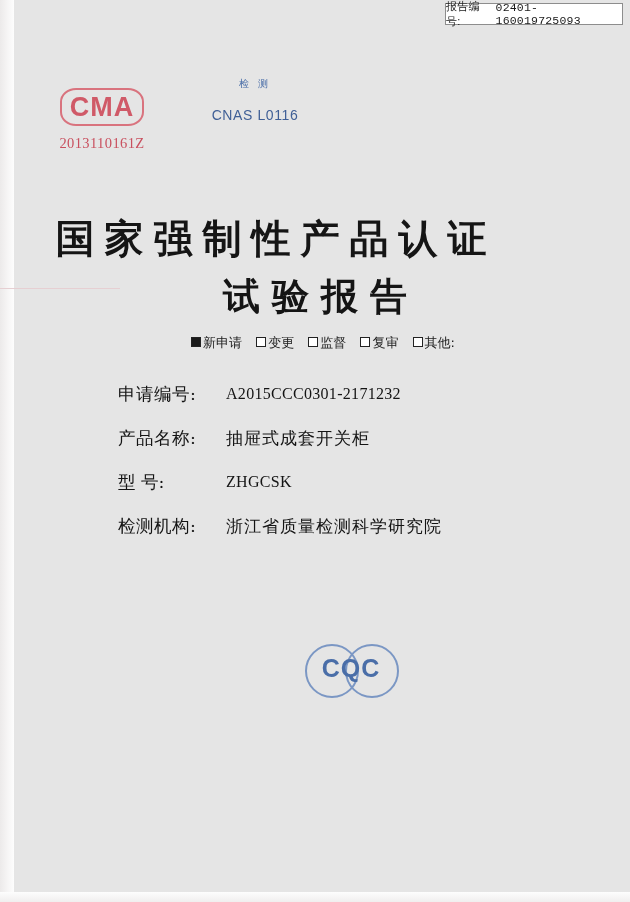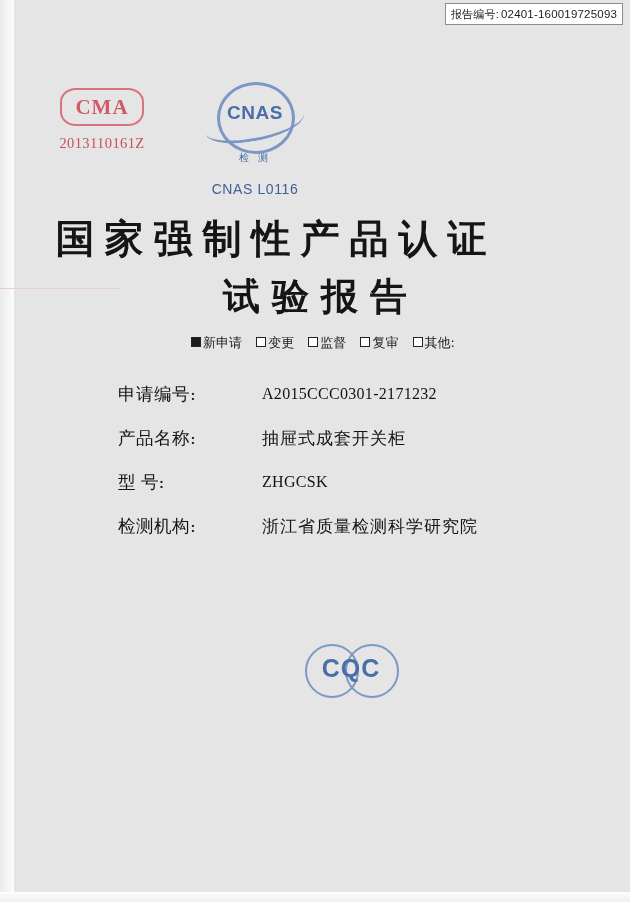--- a/index.html
+++ b/index.html
@@ -60,21 +60,21 @@
     font-family: "Liberation Sans", sans-serif;
     color: #1a1a1a;
     background: #fff;
   }
   .report-no-box .label {
     font-family: "Liberation Sans", sans-serif;
     font-size: 11px;
     margin-right: 2px;
   }
   .report-no-box .value {
-    font-family: Liberation Sans, sans-serif;
+    font-family: Liberation Mono, monospace;
     font-size: 11.5px;
   }
 
   
   .logos {
     position: absolute;
     top: 80px;
     left: 40px;
     width: 300px;
     height: 110px;
@@ -93,23 +93,23 @@
     height: 34px;
     margin: 0 auto;
     border: 2px solid #d9737e;
     border-radius: 16px / 14px;
     position: relative;
     display: flex;
     align-items: center;
     justify-content: center;
   }
   .cma-mark span {
-    font-family: Liberation Serif, serif;
+    font-family: Liberation Sans, sans-serif;
     font-weight: bold;
-    font-size: 21px;
+    font-size: 27px;
     letter-spacing: 1px;
     color: #d05a68;
     line-height: 1;
   }
   .cma-code {
     margin-top: 9px;
     font-family: "Liberation Serif", serif;
     font-size: 14.5px;
     letter-spacing: 0.4px;
     color: #c9505f;
@@ -237,21 +237,20 @@
     top: 384px;
     left: 118px;
     width: 420px;
   }
   .field {
     display: flex;
     align-items: flex-start;
     margin-bottom: 22px;
     font-size: 17.5px;
     line-height: 1.25;
-    gap: 36px;
   }
   .field .fname {
     width: 108px;
     flex: 0 0 108px;
     font-family: "DejaVu Serif", serif;
     color: #141414;
     letter-spacing: 0.5px;
     white-space: nowrap;
   }
   .field .fname.spaced {
@@ -331,25 +330,20 @@
   <div class="logos">
 
     <div class="cma">
       <div class="cma-mark">
         <span>CMA</span>
       </div>
       <div class="cma-code">2013110161Z</div>
     </div>
 
     <div class="cnas">
-      <div class="cnas-mark">
-        <div class="ring"></div>
-        <div class="swoosh"></div>
-        <div class="txt">CNAS</div>
-      </div>
       <div class="cnas-sub1">检 测</div>
       <div class="cnas-sub2">CNAS L0116</div>
     </div>
 
   </div>
 
   <div class="title-main">国家强制性产品认证</div>
   <div class="title-sub">试验报告</div>
 
   <div class="checkrow">

